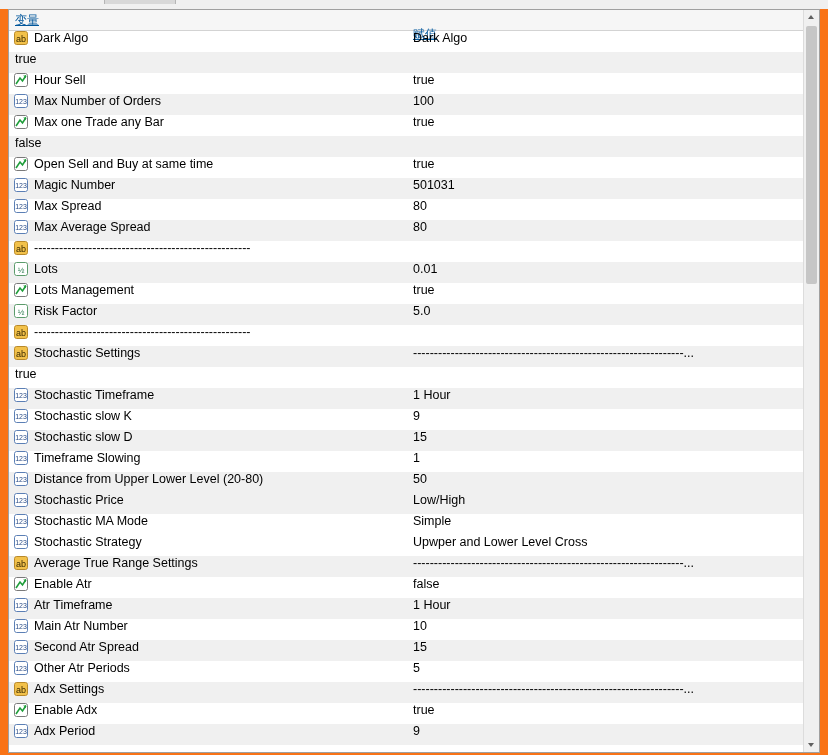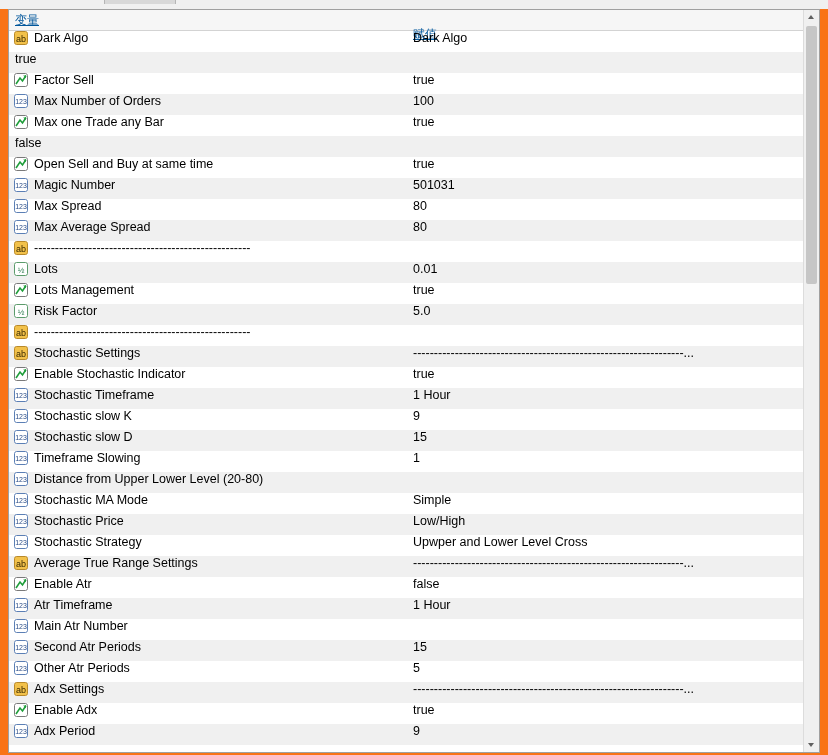--- a/index.html
+++ b/index.html
@@ -185,21 +185,21 @@
           </div>
           <div class="row plain">
             <div class="cell-var">
               <span class="ic">
                 <svg width="14" height="14" viewBox="0 0 14 14">
                   <rect x="0.5" y="0.5" width="13" height="13" rx="2" fill="#ffffff" stroke="#7a7a7a"></rect>
                   <path d="M2 11 L6 5 L8.5 8 L12 2.5" fill="none" stroke="#1f9d3a" stroke-width="1.6"></path>
                   <path d="M9.2 2.5 L12 2.5 L12 5.3 Z" fill="#1f9d3a"></path>
                 </svg>
               </span>
-              <span class="vlabel">Factor Sell</span>
+              <span class="vlabel">Hour Sell</span>
             </div>
             <div class="cell-val">true</div>
           </div>
           <div class="row alt">
             <div class="cell-var">
               <span class="ic">
                 <svg width="14" height="14" viewBox="0 0 14 14">
                   <rect x="0.5" y="0.5" width="13" height="13" rx="2" fill="#ffffff" stroke="#5b7fb5"></rect>
                   <text x="7" y="10" font-family="Liberation Sans, sans-serif" font-size="7" fill="#2a4c86" text-anchor="middle">123</text>
                 </svg>
@@ -340,184 +340,176 @@
                 <svg width="14" height="14" viewBox="0 0 14 14">
                   <rect x="0.5" y="0.5" width="13" height="13" rx="2" fill="#f2c14a" stroke="#b8892a"></rect>
                   <text x="7" y="10.5" font-family="Liberation Sans, sans-serif" font-size="9" fill="#3a2a00" text-anchor="middle">ab</text>
                 </svg>
               </span>
               <span class="vlabel">Stochastic Settings</span>
             </div>
             <div class="cell-val">-----------------------------------------------------------------...</div>
           </div>
           <div class="row plain">
+            <div class="cell-val">true</div>
+          </div>
+          <div class="row alt">
+            <div class="cell-var">
+              <span class="ic">
+                <svg width="14" height="14" viewBox="0 0 14 14">
+                  <rect x="0.5" y="0.5" width="13" height="13" rx="2" fill="#ffffff" stroke="#5b7fb5"></rect>
+                  <text x="7" y="10" font-family="Liberation Sans, sans-serif" font-size="7" fill="#2a4c86" text-anchor="middle">123</text>
+                </svg>
+              </span>
+              <span class="vlabel">Stochastic Timeframe</span>
+            </div>
+            <div class="cell-val">1 Hour</div>
+          </div>
+          <div class="row plain">
+            <div class="cell-var">
+              <span class="ic">
+                <svg width="14" height="14" viewBox="0 0 14 14">
+                  <rect x="0.5" y="0.5" width="13" height="13" rx="2" fill="#ffffff" stroke="#5b7fb5"></rect>
+                  <text x="7" y="10" font-family="Liberation Sans, sans-serif" font-size="7" fill="#2a4c86" text-anchor="middle">123</text>
+                </svg>
+              </span>
+              <span class="vlabel">Stochastic slow K</span>
+            </div>
+            <div class="cell-val">9</div>
+          </div>
+          <div class="row alt">
+            <div class="cell-var">
+              <span class="ic">
+                <svg width="14" height="14" viewBox="0 0 14 14">
+                  <rect x="0.5" y="0.5" width="13" height="13" rx="2" fill="#ffffff" stroke="#5b7fb5"></rect>
+                  <text x="7" y="10" font-family="Liberation Sans, sans-serif" font-size="7" fill="#2a4c86" text-anchor="middle">123</text>
+                </svg>
+              </span>
+              <span class="vlabel">Stochastic slow D</span>
+            </div>
+            <div class="cell-val">15</div>
+          </div>
+          <div class="row plain">
+            <div class="cell-var">
+              <span class="ic">
+                <svg width="14" height="14" viewBox="0 0 14 14">
+                  <rect x="0.5" y="0.5" width="13" height="13" rx="2" fill="#ffffff" stroke="#5b7fb5"></rect>
+                  <text x="7" y="10" font-family="Liberation Sans, sans-serif" font-size="7" fill="#2a4c86" text-anchor="middle">123</text>
+                </svg>
+              </span>
+              <span class="vlabel">Timeframe Slowing</span>
+            </div>
+            <div class="cell-val">1</div>
+          </div>
+          <div class="row alt">
+            <div class="cell-var">
+              <span class="ic">
+                <svg width="14" height="14" viewBox="0 0 14 14">
+                  <rect x="0.5" y="0.5" width="13" height="13" rx="2" fill="#ffffff" stroke="#5b7fb5"></rect>
+                  <text x="7" y="10" font-family="Liberation Sans, sans-serif" font-size="7" fill="#2a4c86" text-anchor="middle">123</text>
+                </svg>
+              </span>
+              <span class="vlabel">Distance from Upper Lower Level (20-80)</span>
+            </div>
+            <div class="cell-val">50</div>
+          </div>
+          <div class="row alt">
+            <div class="cell-var">
+              <span class="ic">
+                <svg width="14" height="14" viewBox="0 0 14 14">
+                  <rect x="0.5" y="0.5" width="13" height="13" rx="2" fill="#ffffff" stroke="#5b7fb5"></rect>
+                  <text x="7" y="10" font-family="Liberation Sans, sans-serif" font-size="7" fill="#2a4c86" text-anchor="middle">123</text>
+                </svg>
+              </span>
+              <span class="vlabel">Stochastic Price</span>
+            </div>
+            <div class="cell-val">Low/High</div>
+          </div>
+          <div class="row plain">
+            <div class="cell-var">
+              <span class="ic">
+                <svg width="14" height="14" viewBox="0 0 14 14">
+                  <rect x="0.5" y="0.5" width="13" height="13" rx="2" fill="#ffffff" stroke="#5b7fb5"></rect>
+                  <text x="7" y="10" font-family="Liberation Sans, sans-serif" font-size="7" fill="#2a4c86" text-anchor="middle">123</text>
+                </svg>
+              </span>
+              <span class="vlabel">Stochastic MA Mode</span>
+            </div>
+            <div class="cell-val">Simple</div>
+          </div>
+          <div class="row plain">
+            <div class="cell-var">
+              <span class="ic">
+                <svg width="14" height="14" viewBox="0 0 14 14">
+                  <rect x="0.5" y="0.5" width="13" height="13" rx="2" fill="#ffffff" stroke="#5b7fb5"></rect>
+                  <text x="7" y="10" font-family="Liberation Sans, sans-serif" font-size="7" fill="#2a4c86" text-anchor="middle">123</text>
+                </svg>
+              </span>
+              <span class="vlabel">Stochastic Strategy</span>
+            </div>
+            <div class="cell-val">Upwper and Lower Level Cross</div>
+          </div>
+          <div class="row alt">
+            <div class="cell-var">
+              <span class="ic">
+                <svg width="14" height="14" viewBox="0 0 14 14">
+                  <rect x="0.5" y="0.5" width="13" height="13" rx="2" fill="#f2c14a" stroke="#b8892a"></rect>
+                  <text x="7" y="10.5" font-family="Liberation Sans, sans-serif" font-size="9" fill="#3a2a00" text-anchor="middle">ab</text>
+                </svg>
+              </span>
+              <span class="vlabel">Average True Range Settings</span>
+            </div>
+            <div class="cell-val">-----------------------------------------------------------------...</div>
+          </div>
+          <div class="row plain">
             <div class="cell-var">
               <span class="ic">
                 <svg width="14" height="14" viewBox="0 0 14 14">
                   <rect x="0.5" y="0.5" width="13" height="13" rx="2" fill="#ffffff" stroke="#7a7a7a"></rect>
                   <path d="M2 11 L6 5 L8.5 8 L12 2.5" fill="none" stroke="#1f9d3a" stroke-width="1.6"></path>
                   <path d="M9.2 2.5 L12 2.5 L12 5.3 Z" fill="#1f9d3a"></path>
                 </svg>
               </span>
-              <span class="vlabel">Enable Stochastic Indicator</span>
-            </div>
-            <div class="cell-val">true</div>
-          </div>
-          <div class="row alt">
-            <div class="cell-var">
-              <span class="ic">
-                <svg width="14" height="14" viewBox="0 0 14 14">
-                  <rect x="0.5" y="0.5" width="13" height="13" rx="2" fill="#ffffff" stroke="#5b7fb5"></rect>
-                  <text x="7" y="10" font-family="Liberation Sans, sans-serif" font-size="7" fill="#2a4c86" text-anchor="middle">123</text>
-                </svg>
-              </span>
-              <span class="vlabel">Stochastic Timeframe</span>
+              <span class="vlabel">Enable Atr</span>
+            </div>
+            <div class="cell-val">false</div>
+          </div>
+          <div class="row alt">
+            <div class="cell-var">
+              <span class="ic">
+                <svg width="14" height="14" viewBox="0 0 14 14">
+                  <rect x="0.5" y="0.5" width="13" height="13" rx="2" fill="#ffffff" stroke="#5b7fb5"></rect>
+                  <text x="7" y="10" font-family="Liberation Sans, sans-serif" font-size="7" fill="#2a4c86" text-anchor="middle">123</text>
+                </svg>
+              </span>
+              <span class="vlabel">Atr Timeframe</span>
             </div>
             <div class="cell-val">1 Hour</div>
           </div>
           <div class="row plain">
             <div class="cell-var">
               <span class="ic">
                 <svg width="14" height="14" viewBox="0 0 14 14">
                   <rect x="0.5" y="0.5" width="13" height="13" rx="2" fill="#ffffff" stroke="#5b7fb5"></rect>
                   <text x="7" y="10" font-family="Liberation Sans, sans-serif" font-size="7" fill="#2a4c86" text-anchor="middle">123</text>
                 </svg>
               </span>
-              <span class="vlabel">Stochastic slow K</span>
-            </div>
-            <div class="cell-val">9</div>
-          </div>
-          <div class="row alt">
-            <div class="cell-var">
-              <span class="ic">
-                <svg width="14" height="14" viewBox="0 0 14 14">
-                  <rect x="0.5" y="0.5" width="13" height="13" rx="2" fill="#ffffff" stroke="#5b7fb5"></rect>
-                  <text x="7" y="10" font-family="Liberation Sans, sans-serif" font-size="7" fill="#2a4c86" text-anchor="middle">123</text>
-                </svg>
-              </span>
-              <span class="vlabel">Stochastic slow D</span>
-            </div>
-            <div class="cell-val">15</div>
-          </div>
-          <div class="row plain">
-            <div class="cell-var">
-              <span class="ic">
-                <svg width="14" height="14" viewBox="0 0 14 14">
-                  <rect x="0.5" y="0.5" width="13" height="13" rx="2" fill="#ffffff" stroke="#5b7fb5"></rect>
-                  <text x="7" y="10" font-family="Liberation Sans, sans-serif" font-size="7" fill="#2a4c86" text-anchor="middle">123</text>
-                </svg>
-              </span>
-              <span class="vlabel">Timeframe Slowing</span>
-            </div>
-            <div class="cell-val">1</div>
-          </div>
-          <div class="row alt">
-            <div class="cell-var">
-              <span class="ic">
-                <svg width="14" height="14" viewBox="0 0 14 14">
-                  <rect x="0.5" y="0.5" width="13" height="13" rx="2" fill="#ffffff" stroke="#5b7fb5"></rect>
-                  <text x="7" y="10" font-family="Liberation Sans, sans-serif" font-size="7" fill="#2a4c86" text-anchor="middle">123</text>
-                </svg>
-              </span>
-              <span class="vlabel">Distance from Upper Lower Level (20-80)</span>
-            </div>
-          </div>
-          <div class="row plain">
-            <div class="cell-var">
-              <span class="ic">
-                <svg width="14" height="14" viewBox="0 0 14 14">
-                  <rect x="0.5" y="0.5" width="13" height="13" rx="2" fill="#ffffff" stroke="#5b7fb5"></rect>
-                  <text x="7" y="10" font-family="Liberation Sans, sans-serif" font-size="7" fill="#2a4c86" text-anchor="middle">123</text>
-                </svg>
-              </span>
-              <span class="vlabel">Stochastic MA Mode</span>
-            </div>
-            <div class="cell-val">Simple</div>
-          </div>
-          <div class="row alt">
-            <div class="cell-var">
-              <span class="ic">
-                <svg width="14" height="14" viewBox="0 0 14 14">
-                  <rect x="0.5" y="0.5" width="13" height="13" rx="2" fill="#ffffff" stroke="#5b7fb5"></rect>
-                  <text x="7" y="10" font-family="Liberation Sans, sans-serif" font-size="7" fill="#2a4c86" text-anchor="middle">123</text>
-                </svg>
-              </span>
-              <span class="vlabel">Stochastic Price</span>
-            </div>
-            <div class="cell-val">Low/High</div>
-          </div>
-          <div class="row plain">
-            <div class="cell-var">
-              <span class="ic">
-                <svg width="14" height="14" viewBox="0 0 14 14">
-                  <rect x="0.5" y="0.5" width="13" height="13" rx="2" fill="#ffffff" stroke="#5b7fb5"></rect>
-                  <text x="7" y="10" font-family="Liberation Sans, sans-serif" font-size="7" fill="#2a4c86" text-anchor="middle">123</text>
-                </svg>
-              </span>
-              <span class="vlabel">Stochastic Strategy</span>
-            </div>
-            <div class="cell-val">Upwper and Lower Level Cross</div>
-          </div>
-          <div class="row alt">
-            <div class="cell-var">
-              <span class="ic">
-                <svg width="14" height="14" viewBox="0 0 14 14">
-                  <rect x="0.5" y="0.5" width="13" height="13" rx="2" fill="#f2c14a" stroke="#b8892a"></rect>
-                  <text x="7" y="10.5" font-family="Liberation Sans, sans-serif" font-size="9" fill="#3a2a00" text-anchor="middle">ab</text>
-                </svg>
-              </span>
-              <span class="vlabel">Average True Range Settings</span>
-            </div>
-            <div class="cell-val">-----------------------------------------------------------------...</div>
-          </div>
-          <div class="row plain">
-            <div class="cell-var">
-              <span class="ic">
-                <svg width="14" height="14" viewBox="0 0 14 14">
-                  <rect x="0.5" y="0.5" width="13" height="13" rx="2" fill="#ffffff" stroke="#7a7a7a"></rect>
-                  <path d="M2 11 L6 5 L8.5 8 L12 2.5" fill="none" stroke="#1f9d3a" stroke-width="1.6"></path>
-                  <path d="M9.2 2.5 L12 2.5 L12 5.3 Z" fill="#1f9d3a"></path>
-                </svg>
-              </span>
-              <span class="vlabel">Enable Atr</span>
-            </div>
-            <div class="cell-val">false</div>
-          </div>
-          <div class="row alt">
-            <div class="cell-var">
-              <span class="ic">
-                <svg width="14" height="14" viewBox="0 0 14 14">
-                  <rect x="0.5" y="0.5" width="13" height="13" rx="2" fill="#ffffff" stroke="#5b7fb5"></rect>
-                  <text x="7" y="10" font-family="Liberation Sans, sans-serif" font-size="7" fill="#2a4c86" text-anchor="middle">123</text>
-                </svg>
-              </span>
-              <span class="vlabel">Atr Timeframe</span>
-            </div>
-            <div class="cell-val">1 Hour</div>
-          </div>
-          <div class="row plain">
-            <div class="cell-var">
-              <span class="ic">
-                <svg width="14" height="14" viewBox="0 0 14 14">
-                  <rect x="0.5" y="0.5" width="13" height="13" rx="2" fill="#ffffff" stroke="#5b7fb5"></rect>
-                  <text x="7" y="10" font-family="Liberation Sans, sans-serif" font-size="7" fill="#2a4c86" text-anchor="middle">123</text>
-                </svg>
-              </span>
               <span class="vlabel">Main Atr Number</span>
             </div>
-          </div>
-          <div class="row alt">
-            <div class="cell-var">
-              <span class="ic">
-                <svg width="14" height="14" viewBox="0 0 14 14">
-                  <rect x="0.5" y="0.5" width="13" height="13" rx="2" fill="#ffffff" stroke="#5b7fb5"></rect>
-                  <text x="7" y="10" font-family="Liberation Sans, sans-serif" font-size="7" fill="#2a4c86" text-anchor="middle">123</text>
-                </svg>
-              </span>
-              <span class="vlabel">Second Atr Periods</span>
+            <div class="cell-val">10</div>
+          </div>
+          <div class="row alt">
+            <div class="cell-var">
+              <span class="ic">
+                <svg width="14" height="14" viewBox="0 0 14 14">
+                  <rect x="0.5" y="0.5" width="13" height="13" rx="2" fill="#ffffff" stroke="#5b7fb5"></rect>
+                  <text x="7" y="10" font-family="Liberation Sans, sans-serif" font-size="7" fill="#2a4c86" text-anchor="middle">123</text>
+                </svg>
+              </span>
+              <span class="vlabel">Second Atr Spread</span>
             </div>
             <div class="cell-val">15</div>
           </div>
           <div class="row plain">
             <div class="cell-var">
               <span class="ic">
                 <svg width="14" height="14" viewBox="0 0 14 14">
                   <rect x="0.5" y="0.5" width="13" height="13" rx="2" fill="#ffffff" stroke="#5b7fb5"></rect>
                   <text x="7" y="10" font-family="Liberation Sans, sans-serif" font-size="7" fill="#2a4c86" text-anchor="middle">123</text>
                 </svg>

